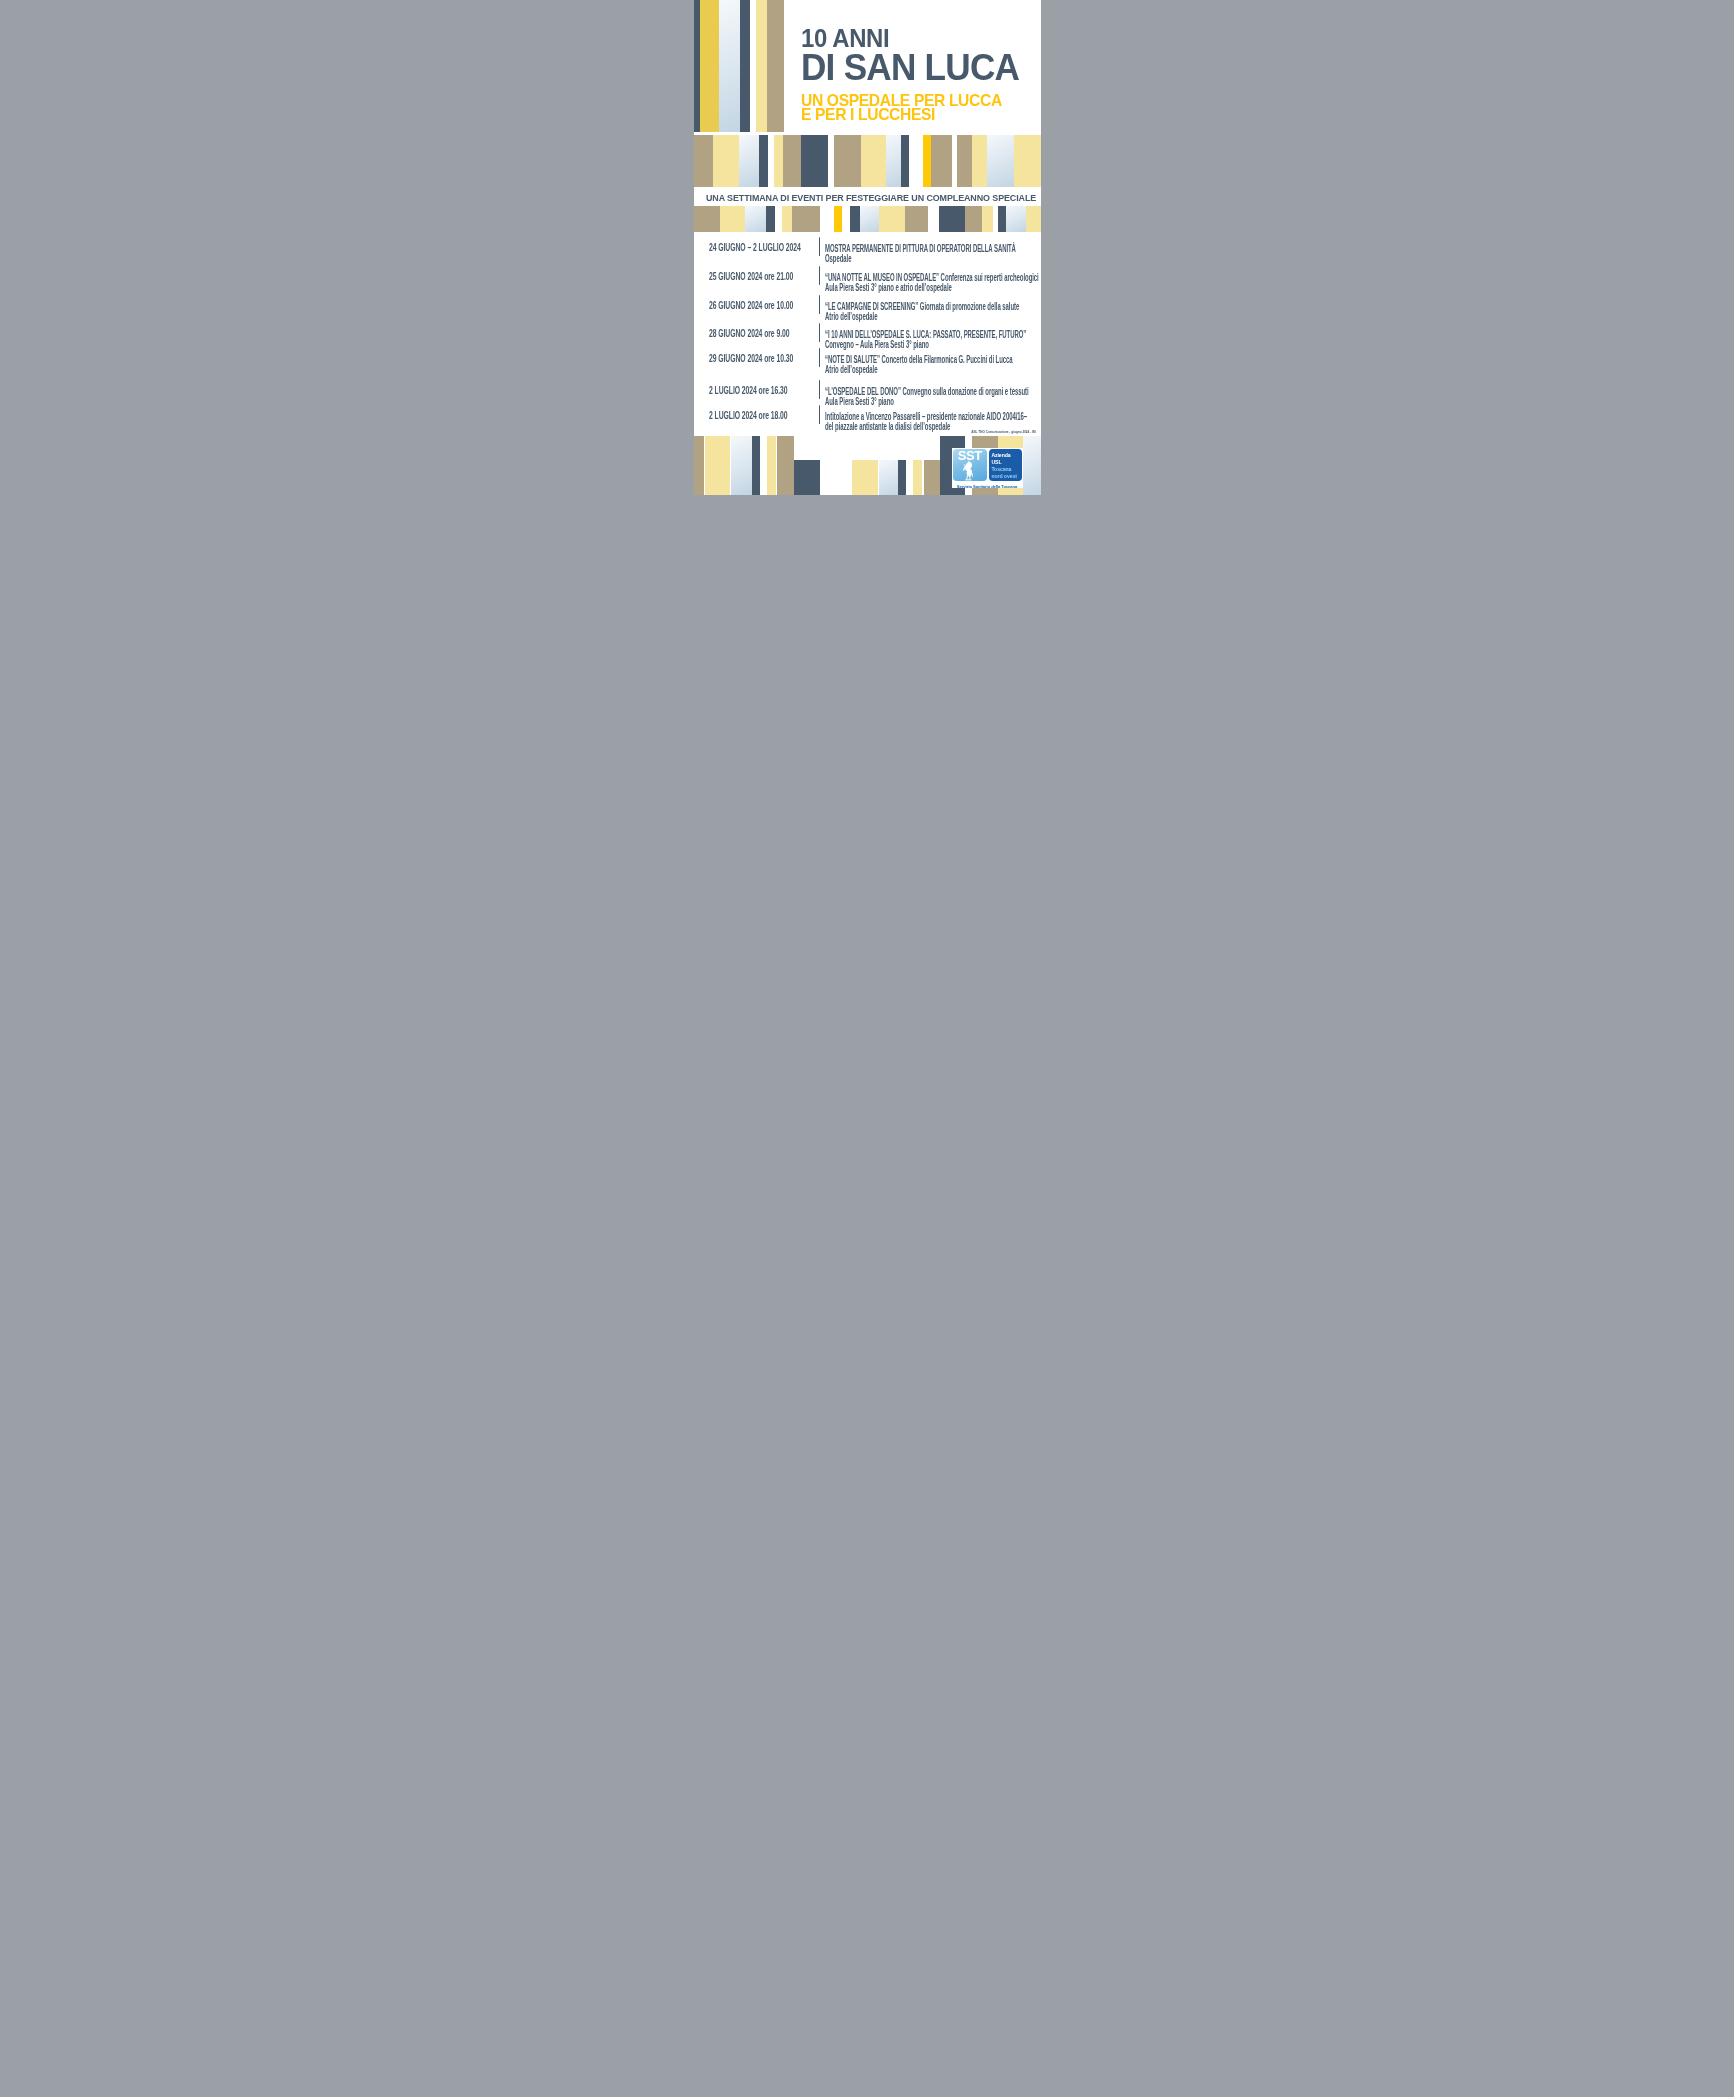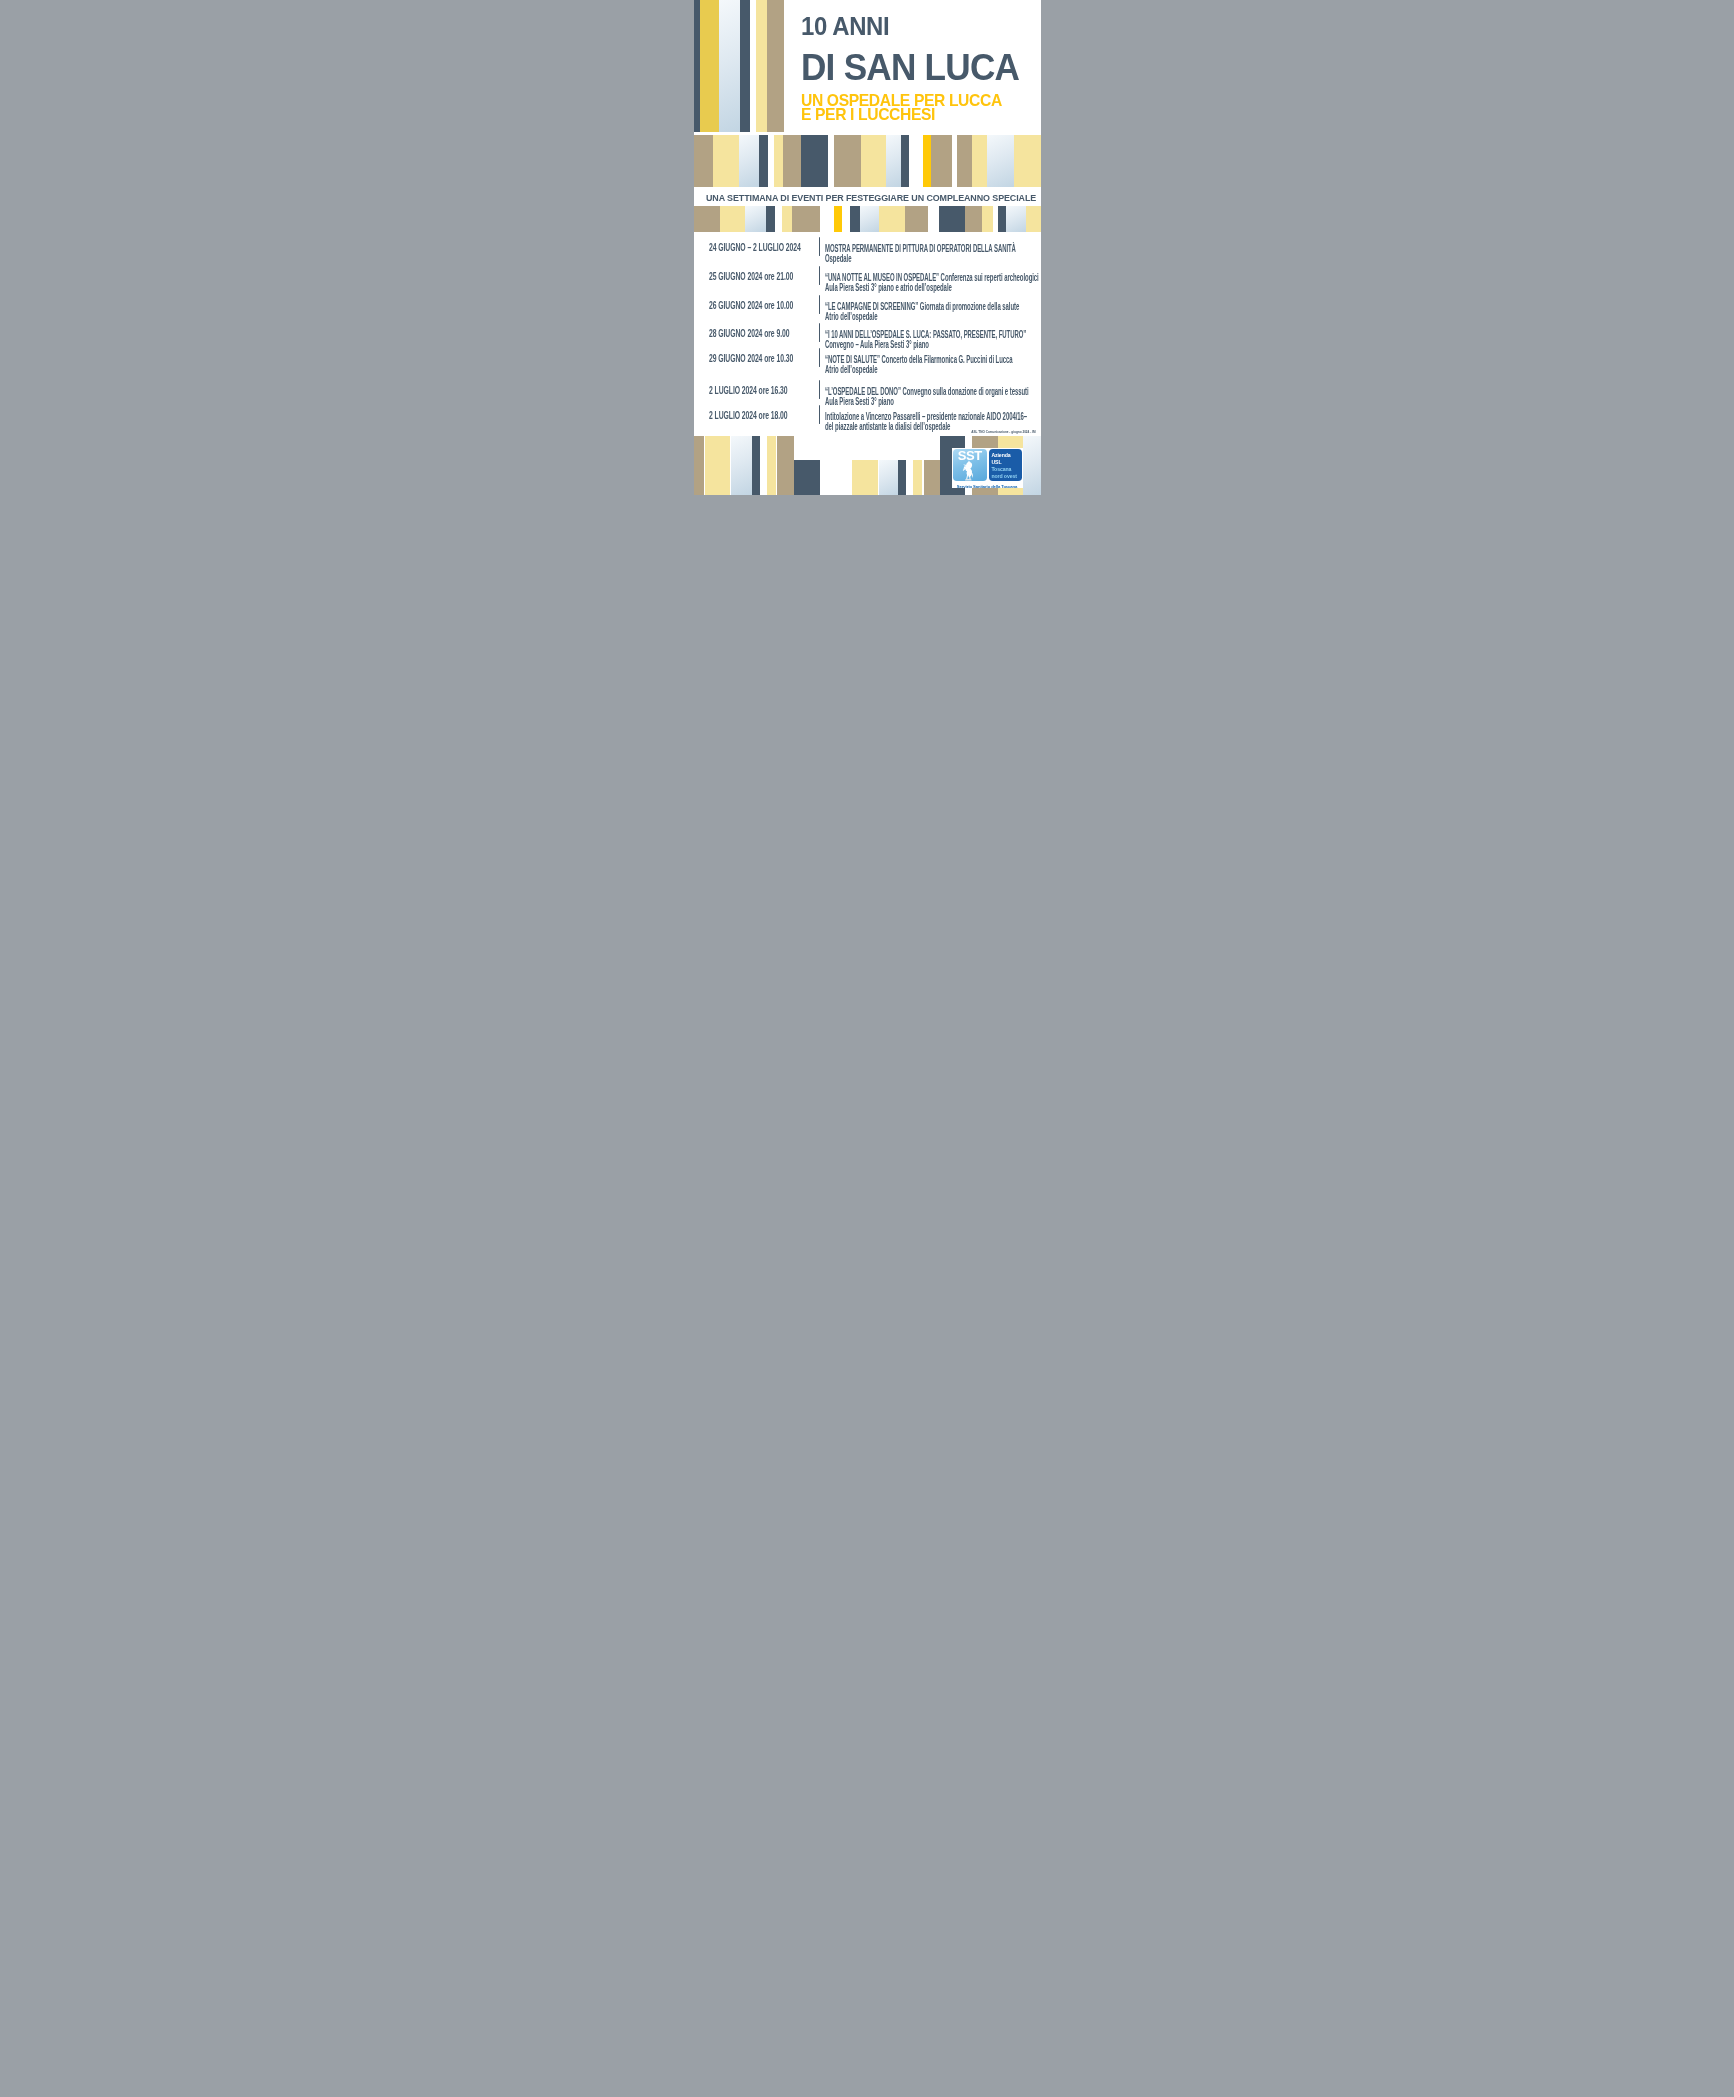--- a/index.html
+++ b/index.html
@@ -13,21 +13,21 @@
   .c-tan{background:#B2A284;}
   .c-white{background:#ffffff;}
   .c-blue{background:linear-gradient(155deg,#F4F8FB 0%,#DFE9F1 45%,#C2D5E3 100%);}
   .stripe-row{position:absolute;display:flex;}
   .stripe-row>div{height:100%;flex:0 0 auto;}
   .abs-stripes{position:absolute;left:0;width:347px;}
   .abs-stripes>div{position:absolute;top:0;bottom:0;}
   .cond{display:inline-block;transform-origin:0 0;white-space:nowrap;}
   
   .big-title{position:absolute;left:107px;color:#47596A;font-weight:bold;line-height:1;}
-  #title1{top:13px;font-size:26px;letter-spacing:-0.4px;}
+  #title1{top:25px;font-size:26px;letter-spacing:-0.4px;}
   #title1 .cond{transform:scaleX(.92);}
   #title2{top:49px;font-size:37px;letter-spacing:-0.8px;}
   #title2 .cond{transform:scaleX(.95);}
   .subtitle{position:absolute;left:107px;top:94px;color:#FFC40D;font-weight:bold;
             font-size:17px;line-height:14.3px;letter-spacing:-0.4px;}
   .subtitle .cond{transform:scaleX(.92);}
   .section-heading{position:absolute;left:12px;top:192px;color:#47596A;font-weight:bold;
             font-size:9.6px;letter-spacing:-0.1px;}
   .section-heading .cond{transform:scaleX(.93);}
   

